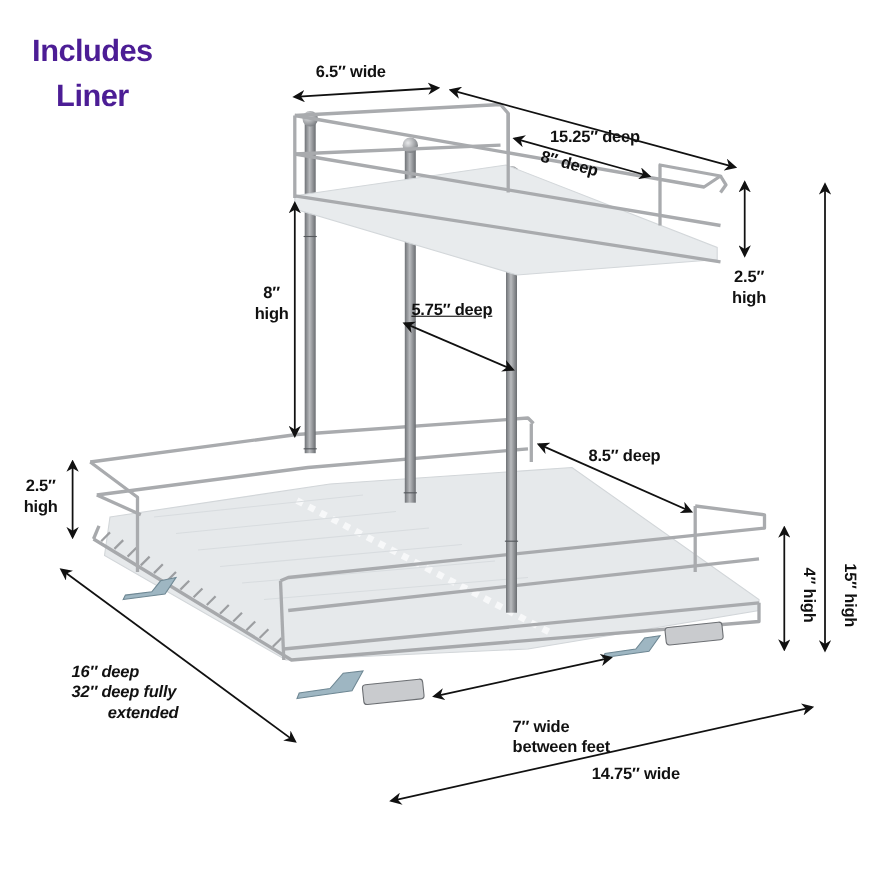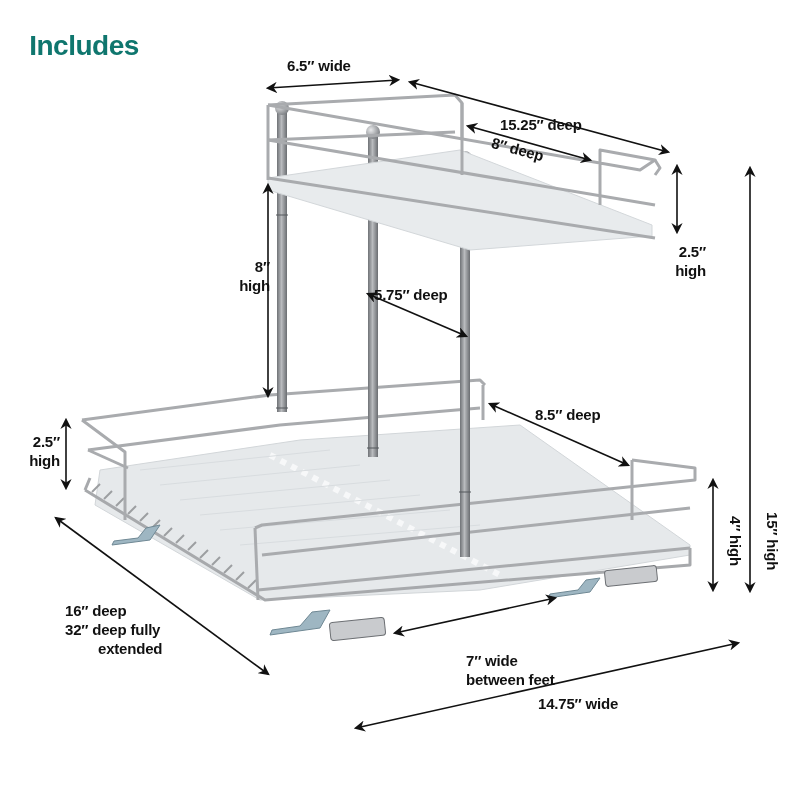--- a/index.html
+++ b/index.html
@@ -1,21 +1,21 @@
 <!DOCTYPE html>
 <html><head>
 <meta charset="utf-8">
 <style>
   html, body { margin: 0; padding: 0; background: #ffffff; }
   body { width: 800px; height: 800px; overflow: hidden; position: relative; font-family: "Liberation Sans", sans-serif; }
   .canvas { position: absolute; left: 0; top: 0; width: 800px; height: 800px; }
   .lbl { position: absolute; font-family: "Liberation Sans", sans-serif; font-weight: bold; color: #111; font-size: 15px; letter-spacing: -0.2px; line-height: 1.25; white-space: nowrap; }
-  .headline { position: absolute; left: 14px; top: 26px; width: 140px; text-align: center; font-family: "Liberation Sans", sans-serif; font-weight: bold; font-size: 28px; line-height: 1.45; color: #0f766e; letter-spacing: -0.5px; }
+  .headline { position: absolute; left: 14px; top: 26px; width: 140px; text-align: center; font-family: "Liberation Sans", sans-serif; font-weight: bold; font-size: 28px; line-height: 1.45; color: #4c1d95; letter-spacing: -0.5px; }
   .headline span { display: block; }
-  .center { text-align: right; }
+  .center { text-align: center; }
   .vert { transform: rotate(90deg); transform-origin: left top; }
 </style>
 </head>
 <body>
 
 <svg class="canvas" viewBox="0 0 800 800" xmlns="http://www.w3.org/2000/svg">
   <defs>
     <marker id="ah" viewBox="0 0 10 10" refX="8" refY="5" markerWidth="7" markerHeight="7" orient="auto-start-reverse">
       <path d="M0,0 L10,5 L0,10 L3,5 z" fill="#111"></path>
     </marker>
@@ -134,48 +134,49 @@
     <line x1="66" y1="420" x2="66" y2="488" marker-start="url(#ah)" marker-end="url(#ah)"></line>
     <line x1="713" y1="480" x2="713" y2="590" marker-start="url(#ah)" marker-end="url(#ah)"></line>
     <line x1="56" y1="518" x2="268" y2="674" marker-start="url(#ah)" marker-end="url(#ah)"></line>
     <line x1="395" y1="633" x2="555" y2="598" marker-start="url(#ah)" marker-end="url(#ah)"></line>
     <line x1="356" y1="728" x2="738" y2="643" marker-start="url(#ah)" marker-end="url(#ah)"></line>
   </g>
 </svg>
 
 <div class="headline">
   <span>Includes</span>
+  <span>Liner</span>
 </div>
 
 <div class="lbl" style="left:287px; top:57px;">6.5″ wide</div>
 <div class="lbl" style="left:500px; top:80px;margin-top:36px;">15.25″ deep</div>
 <div class="lbl" style="left:494px; top:134px; transform:rotate(15deg); transform-origin:left top;">8″ deep</div>
 
 <div class="lbl center" style="left:656px; top:243px; width:50px;">
   <div>2.5″</div>
   <div>high</div>
 </div>
 
 <div class="lbl center" style="left:224px; top:258px; width:46px;">
   <div>8″</div>
   <div>high</div>
 </div>
 
-<div class="lbl" style="left:374px; top:286px;">5.75″ deep</div>
+<div class="lbl" style="left:374px; top:273px;text-decoration:underline;">5.75″ deep</div>
 <div class="lbl" style="left:535px; top:406px;">8.5″ deep</div>
 
 <div class="lbl center" style="left:14px; top:433px; width:46px;">
   <div>2.5″</div>
   <div>high</div>
 </div>
 
 <div class="lbl vert" style="left:744px; top:516px;">4″ high</div>
 <div class="lbl vert" style="left:781px; top:512px;">15″ high</div>
 
-<div class="lbl" style="left:65px; top:602px;">
+<div class="lbl" style="left:65px; top:602px;font-style:italic;">
   <div>16″ deep</div>
   <div>32″ deep fully</div>
   <div style="padding-left:33px;">extended</div>
 </div>
 
 <div class="lbl" style="left:466px; top:652px;">
   <div>7″ wide</div>
   <div>between feet</div>
 </div>
 

